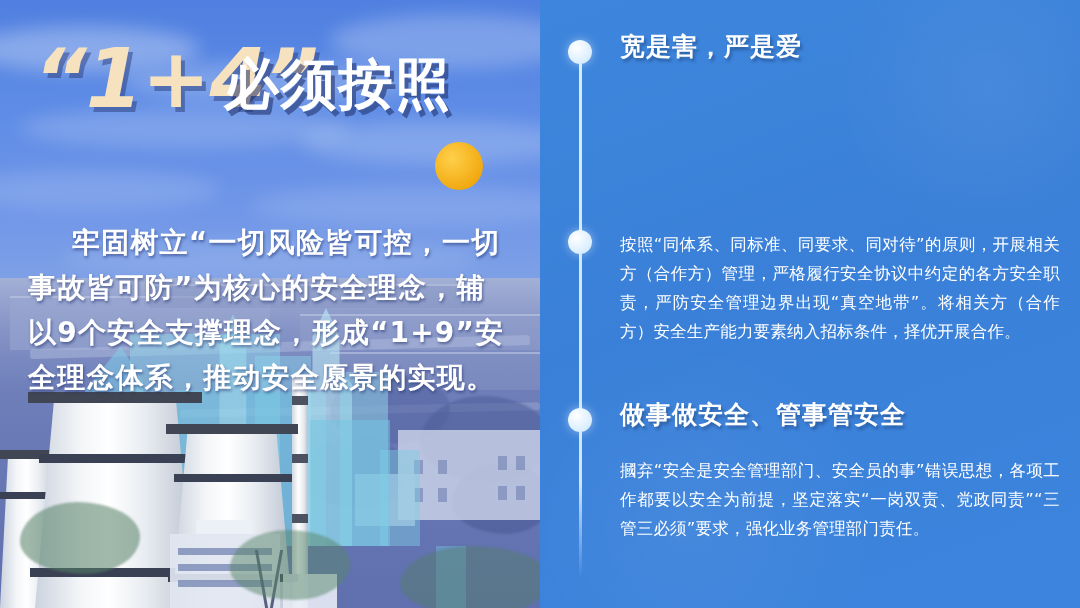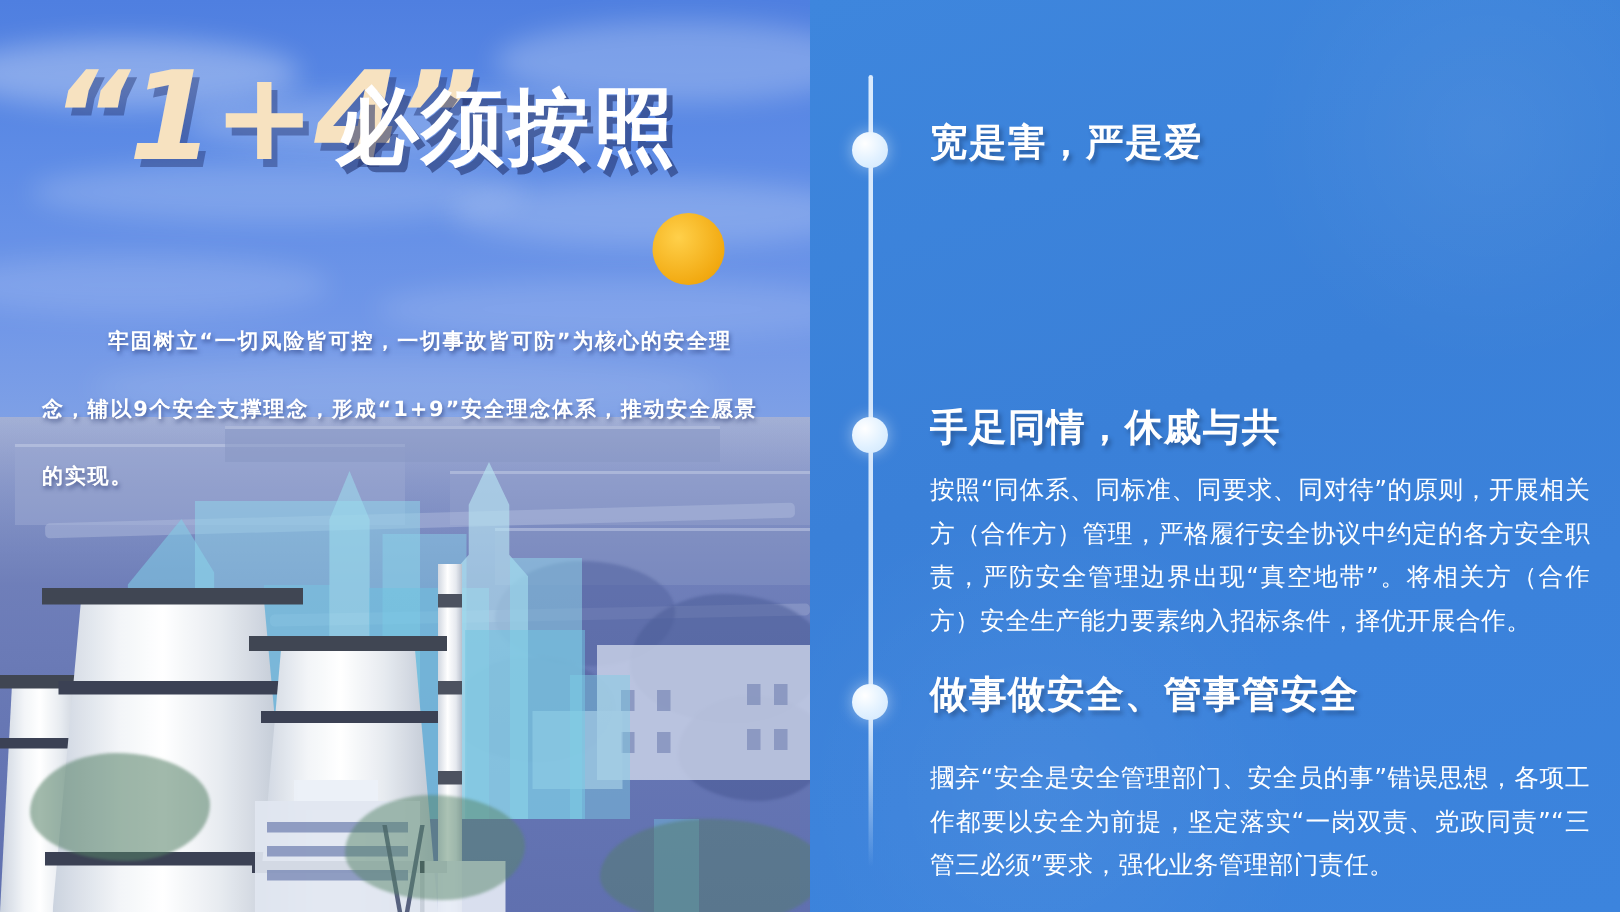--- a/index.html
+++ b/index.html
@@ -110,38 +110,38 @@
     position:absolute;left:224px;top:18px;
     font-family:"DejaVu Serif","Liberation Serif",serif;
     font-weight:700;font-size:55px;letter-spacing:2px;color:#ffffff;line-height:1;
     text-shadow:4px 5px 0 rgba(30,44,100,.55);
   }
   .gold-dot{position:absolute;left:435px;top:104px;width:48px;height:48px;border-radius:50%;
             background:radial-gradient(circle at 36% 34%,#ffd04a,#f2aa12 70%,#e79c08);z-index:-1;}
   .left-para{
     position:absolute;left:28px;top:192px;width:480px;
     font-family:"DejaVu Sans","Liberation Sans",sans-serif;
-    font-weight:700;font-size:14px;line-height:45px;color:#ffffff;
+    font-weight:700;font-size:28px;line-height:45px;color:#ffffff;
     letter-spacing:1.2px;text-indent:44px;
     text-shadow:1px 2px 3px rgba(28,44,104,.55);
   }
 
   
   .right{
     position:relative;width:540px;height:608px;overflow:hidden;
     background:linear-gradient(160deg,#3e86dd 0%,#3a80d8 45%,#3b82db 70%,#3c84dd 100%);
   }
   .right:before{content:"";position:absolute;right:-80px;top:-60px;width:340px;height:300px;
     background:radial-gradient(circle,rgba(255,255,255,.06),rgba(255,255,255,0) 68%);}
   .right:after{content:"";position:absolute;left:-60px;bottom:-90px;width:420px;height:340px;
     background:radial-gradient(circle,rgba(255,255,255,.05),rgba(255,255,255,0) 70%);}
   .timeline{position:absolute;left:39px;top:50px;width:3px;height:528px;
     background:linear-gradient(180deg,rgba(226,240,255,.95) 0%,rgba(226,240,255,.9) 82%,rgba(226,240,255,0) 100%);
     border-radius:2px;}
-  .sections{position:absolute;left:0;top:0;width:540px;height:432px;margin-top:48px;}
+  .sections{position:absolute;left:0;top:0;width:540px;height:432px;}
   .section{position:absolute;left:28px;width:500px;}
   .sec1{top:28px;}
   .sec2{top:218px;}
   .sec3{top:396px;}
   .dot{position:absolute;left:0;top:12px;width:24px;height:24px;border-radius:50%;
        background:radial-gradient(circle at 36% 32%,#ffffff,#dff0ff 58%,#cfe6fb);
        box-shadow:0 0 10px rgba(255,255,255,.45);}
   .sec-head{
     margin:0 0 0 52px;padding-top:4px;
     font-family:"DejaVu Sans","Liberation Sans",sans-serif;
@@ -263,21 +263,20 @@
 
     <div class="sections">
 
       <div class="section sec1">
         <div class="dot"></div>
         <h2 class="sec-head">宽是害，严是爱</h2>
       </div>
 
       <div class="section sec2">
         <div class="dot"></div>
-        <h2 class="sec-head">手足同情，休戚与共</h2>
         <p class="sec-body">按照“同体系、同标准、同要求、同对待”的原则，开展相关方（合作方）管理，严格履行安全协议中约定的各方安全职责，严防安全管理边界出现“真空地带”。将相关方（合作方）安全生产能力要素纳入招标条件，择优开展合作。</p>
       </div>
 
       <div class="section sec3">
         <div class="dot"></div>
         <h2 class="sec-head">做事做安全、管事管安全</h2>
         <p class="sec-body">摑弃“安全是安全管理部门、安全员的事”错误思想，各项工作都要以安全为前提，坚定落实“一岗双责、党政同责”“三管三必须”要求，强化业务管理部门责任。</p>
       </div>
 
     </div>

